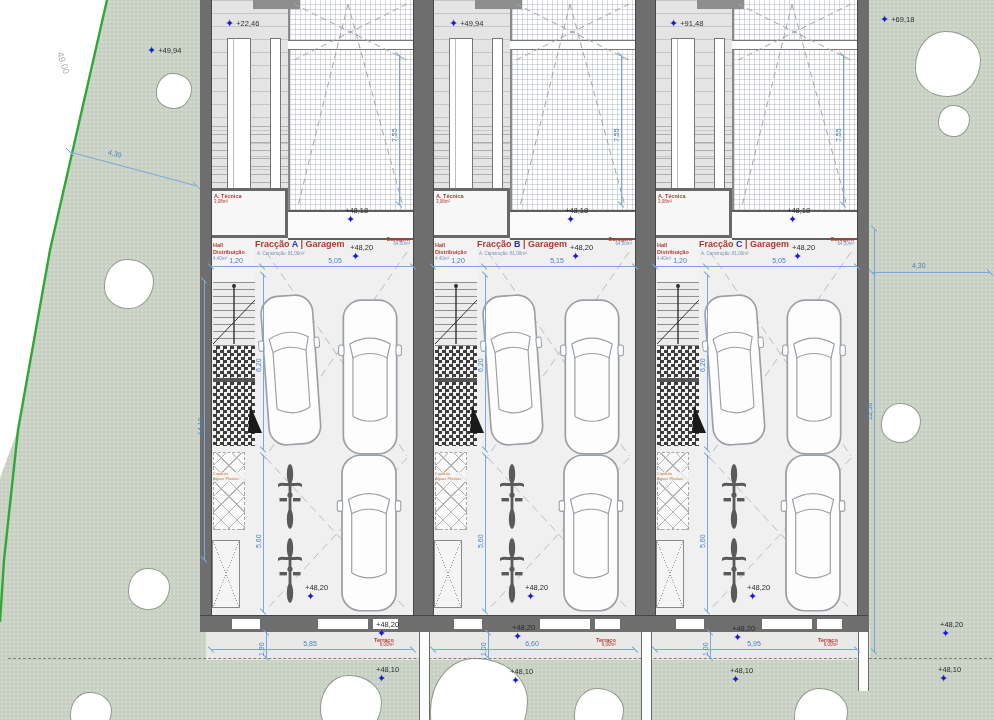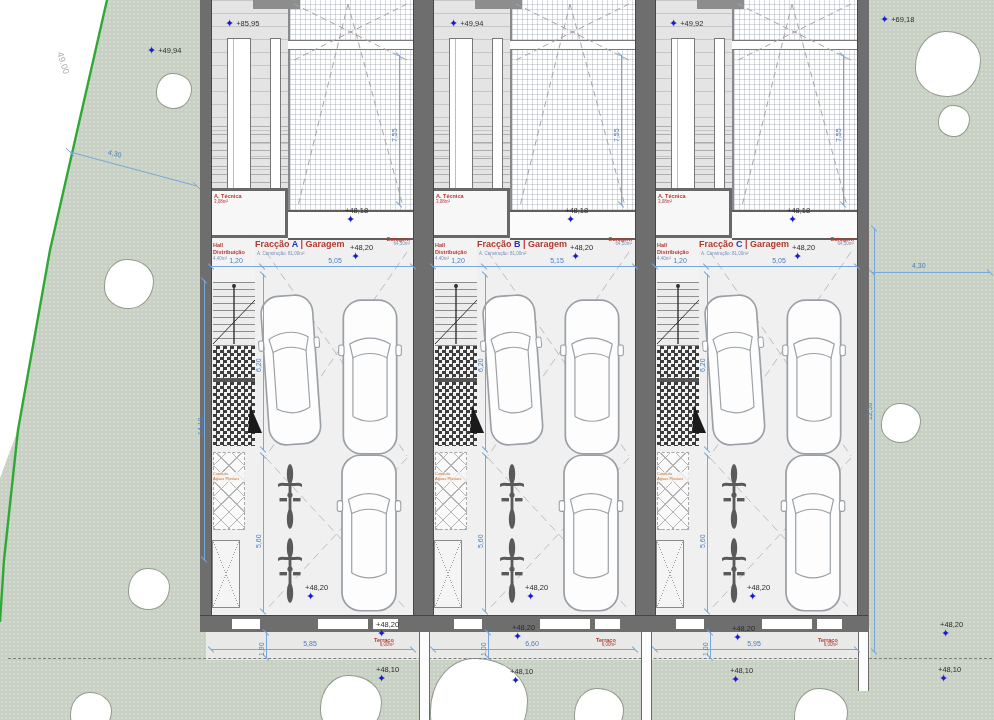--- a/index.html
+++ b/index.html
@@ -525,33 +525,33 @@
 
   <div class="dim-lbl" style="left:108px;top:150px;transform:rotate(15deg)">4,30</div>
   <div class="dim-h" style="left:872px;top:272px;width:118px"></div>
   <div class="dim-lbl" style="left:912px;top:262px">4,30</div>
   <div class="dim-v" style="left:874px;top:228px;height:424px"></div>
   <div class="dim-lbl rot" style="left:866px;top:420px">12,50</div>
 
   <div id="markers">
       <div class="marker m-side" style="left: 225px; top: 18px;">
         <span class="star">✦</span>
-        <span class="lbl">+85,95</span>
+        <span class="lbl">+22,46</span>
       </div>
       <div class="marker m-side" style="left: 147px; top: 45px;">
         <span class="star">✦</span>
         <span class="lbl">+49,94</span>
       </div>
       <div class="marker m-side" style="left: 449px; top: 18px;">
         <span class="star">✦</span>
         <span class="lbl">+49,94</span>
       </div>
       <div class="marker m-side" style="left: 669px; top: 18px;">
         <span class="star">✦</span>
-        <span class="lbl">+49,92</span>
+        <span class="lbl">+91,48</span>
       </div>
       <div class="marker m-side" style="left: 880px; top: 14px;">
         <span class="star">✦</span>
         <span class="lbl">+69,18</span>
       </div>
       <div class="marker m-under" style="left: 345px; top: 206px;">
         <span class="star">✦</span>
         <span class="lbl">+48,18</span>
       </div>
       <div class="marker m-under" style="left: 565px; top: 206px;">

